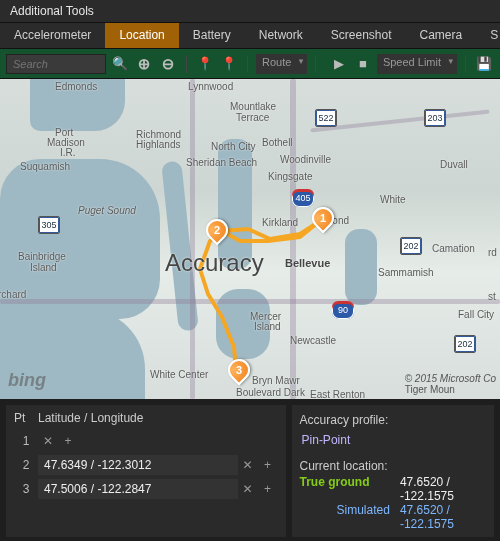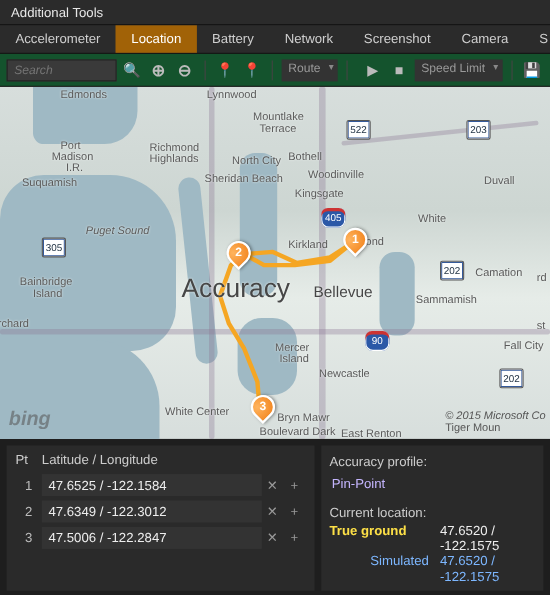--- a/index.html
+++ b/index.html
@@ -110,22 +110,23 @@
     font-size: 10px;
     white-space: nowrap;
     text-shadow: 0 0 2px #f4f7f5;
   }
   .map-label.big {
     font-size: 24px;
     color: #464646;
     font-weight: 500;
   }
   .map-label.med {
-    font-size: 14px;
+    font-size: 11px;
     color: #464646;
+    font-weight: bold;
   }
   .map-pin {
     position: absolute;
     width: 22px; height: 22px;
     border-radius: 50% 50% 50% 0;
     transform: rotate(-45deg);
     background: radial-gradient(circle at 30% 30%, #ffb45e, #f07f17);
     border: 2px solid #fff;
     box-shadow: 1px 1px 3px rgba(0,0,0,.4);
   }
@@ -220,21 +221,21 @@
     color:#c4b5fd;
     font-size:12px;
     padding: 4px 2px 10px 2px;
   }
   .loc-grid {
     display:grid;
     grid-template-columns: auto 1fr;
     column-gap: 10px;
     font-size: 12px;
   }
-  .loc-grid .k { color:#fde047; font-weight:600; font-size:12px; }
+  .loc-grid .k { color:#84cc16; font-weight:600; font-size:12px; }
   .loc-grid .k.sim { color:#7db7ff; font-weight:normal; font-size:12px;margin-left:37px; }
   .loc-grid .v { color:#eee; }
   .loc-grid .v.sim { color:#7db7ff; }
 </style>
 </head>
 <body>
 
 <div class="window">
 
   <div class="title-bar">Additional Tools</div>
@@ -358,21 +359,20 @@
 
   <div class="bottom-panels">
     <div class="panel points-panel">
       <div class="points-header">
         <span class="col-pt">Pt</span>
         <span>Latitude / Longitude</span>
       </div>
       <div id="points-rows">
           <div class="row">
             <span class="idx">1</span>
-            <span class="val">47.6525 / -122.1584</span>
             <span class="act">✕</span>
             <span class="act">+</span>
           </div>
           <div class="row">
             <span class="idx">2</span>
             <span class="val">47.6349 / -122.3012</span>
             <span class="act">✕</span>
             <span class="act">+</span>
           </div>
           <div class="row">

